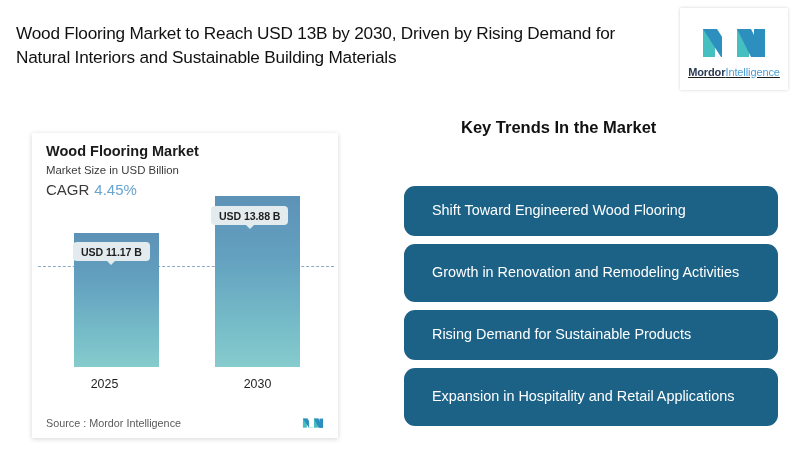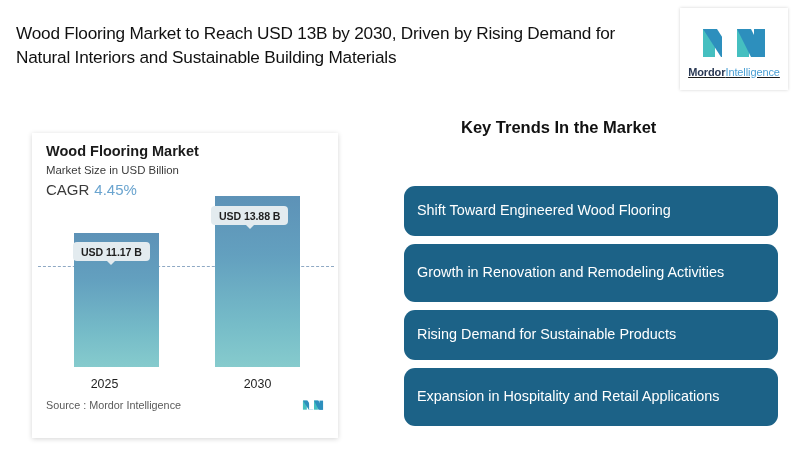--- a/index.html
+++ b/index.html
@@ -147,21 +147,21 @@
     text-align: center;
     font-size: 12.4px;
     color: #1f1f1f;
   }
   #tick-2025 { left: 30px; }
   #tick-2030 { left: 183px; }
 
   #source-row {
     position: absolute;
     left: 14px;
-    bottom: 27px;
+    bottom: 9px;
     right: 12px;
     display: flex;
     align-items: center;
     font-size: 10.8px;
     color: #5a5a5a;
   }
   #source-text { white-space: nowrap; }
   #source-logo { margin-left: auto; width: 26px; height: 13px; display: block; }
 
   
@@ -179,21 +179,21 @@
     left: 404px;
     top: 186px;
     width: 374px;
   }
   .trend-card {
     background: #1c6287;
     border-radius: 11px;
     color: #ffffff;
     font-size: 14.4px;
     line-height: 1.33;
-    padding: 11px 13px;
+    padding: 11px 28px;
     margin-bottom: 8px;
     box-sizing: border-box;
     min-height: 50px;
     display: flex;
     align-items: center;
   }
   .trend-card.two-line { min-height: 58px; }
 </style>
 </head>
 <body>

